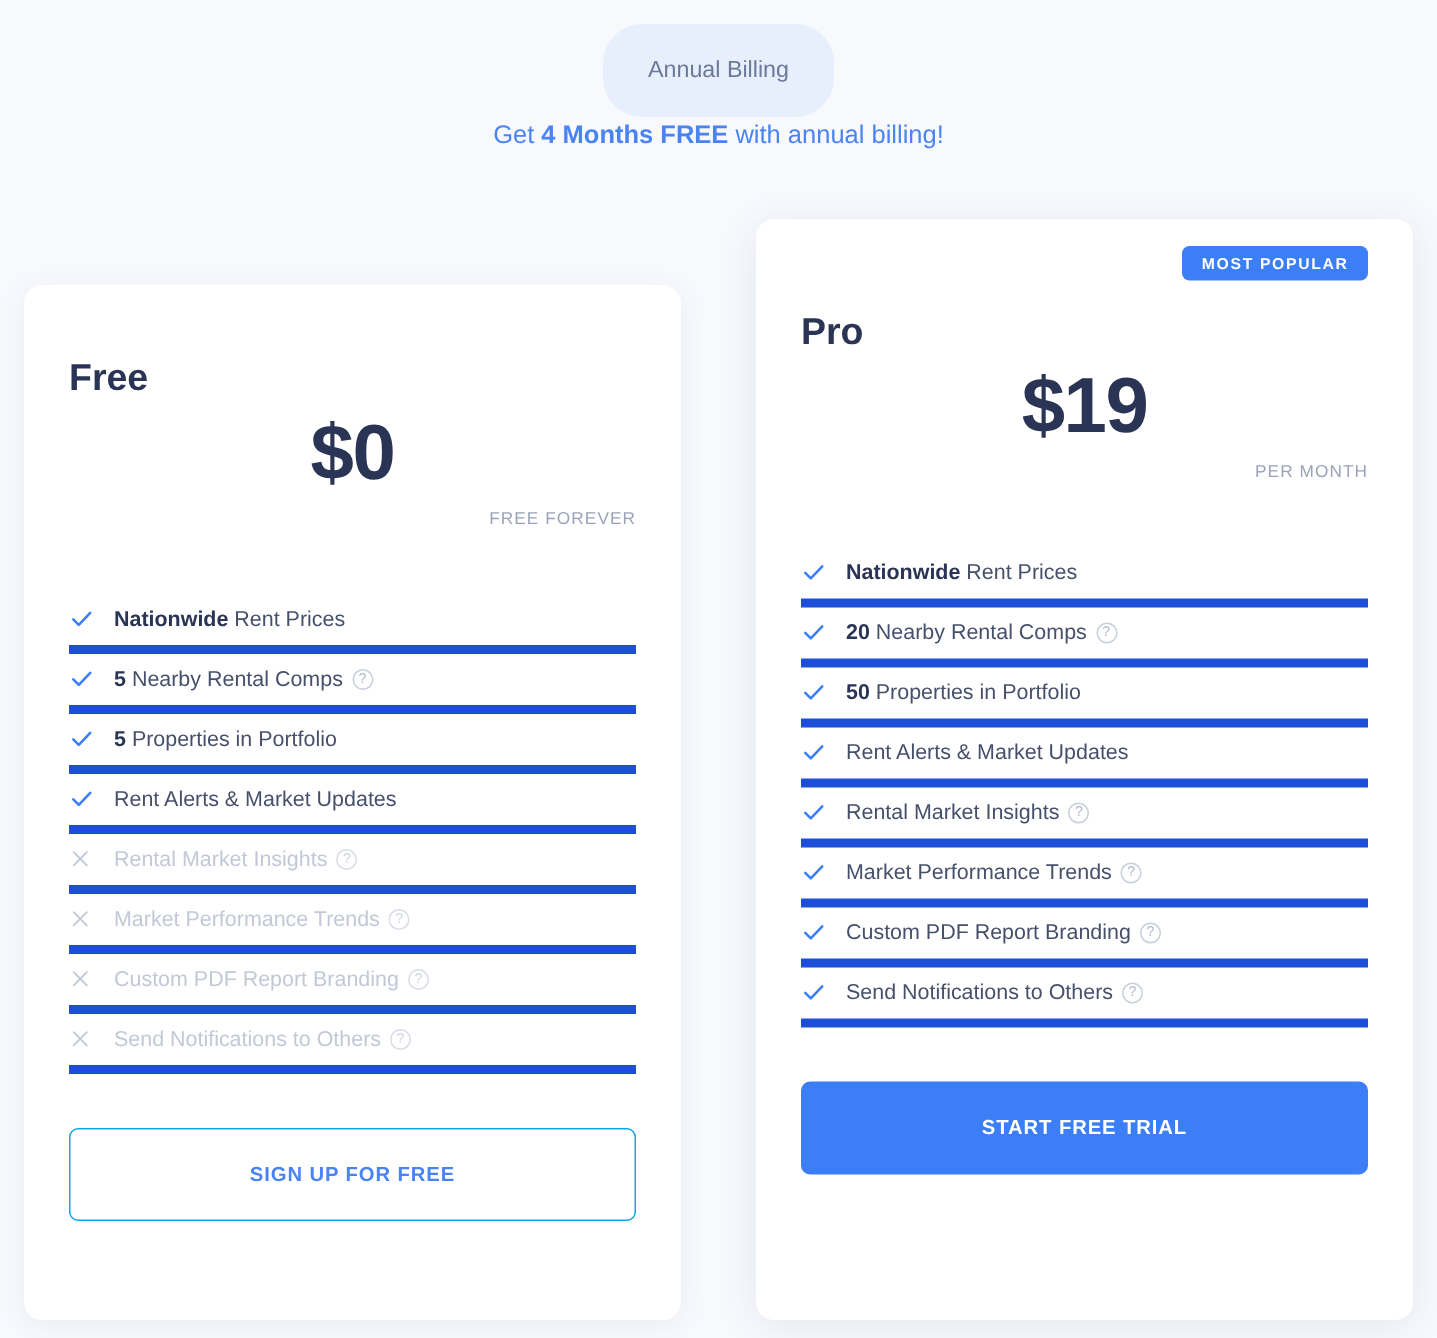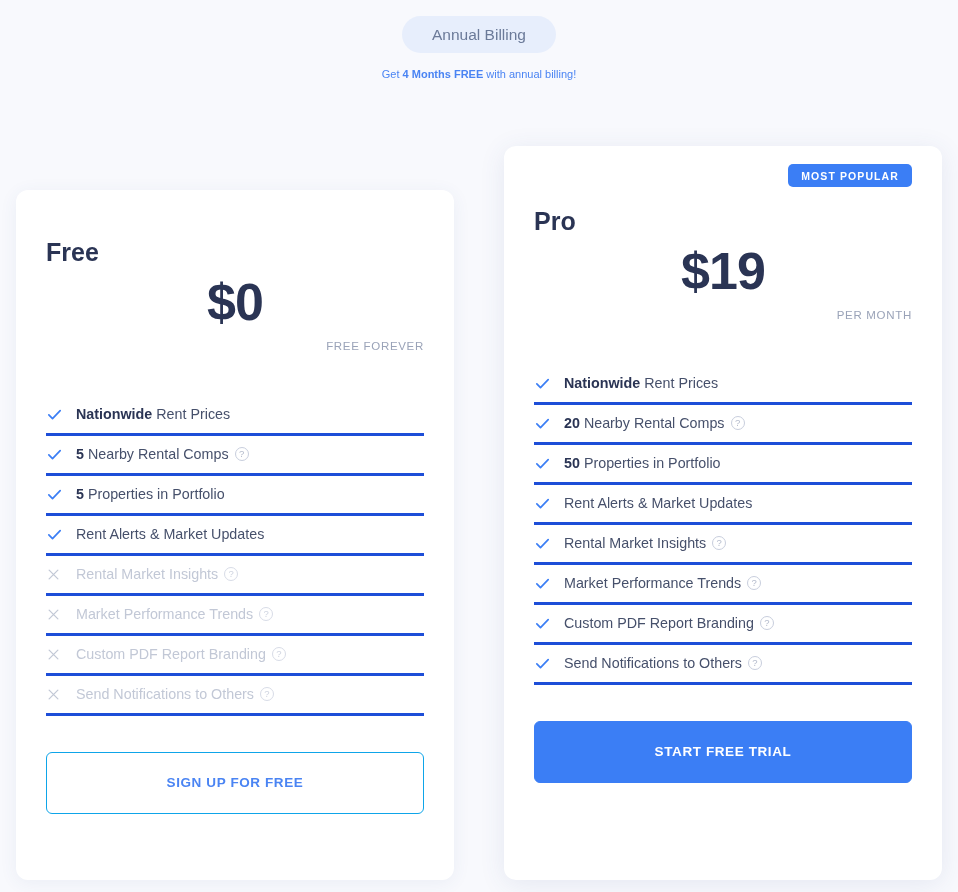--- a/index.html
+++ b/index.html
@@ -14,42 +14,42 @@
   
   .toggle-wrap {
     position: absolute; top: 16px; left: 0; right: 0;
     display: flex; justify-content: center;
   }
   .toggle {
     display: flex; align-items: center;
     background: #e7eefc;
     border-radius: 26px;
     padding: 4px;
-    height: 37px;
+    height: 62px;
   }
   .toggle-opt {
     display: flex; align-items: center; justify-content: center;
     height: 39px; padding: 0 26px;
     font-size: 15.5px;
     border-radius: 22px;
     color: #6b7a99;
     cursor: pointer;
     white-space: nowrap;
   }
   .toggle-opt.active {
     background: #ffffff;
     color: #3b7ef5;
     font-weight: bold;
     box-shadow: 0 1px 3px rgba(40,60,120,0.13);
   }
 
   .promo {
-    position: absolute; top: 68px; left: 0; right: 0;
+    position: absolute; top: 80px; left: 0; right: 0;
     text-align: center;
-    font-size: 11px;
+    font-size: 17px;
     color: #4a84f3;
   }
   .promo b { font-weight: bold; }
 
   
   .cards { position: absolute; top: 0; left: 0; width: 958px; height: 892px; }
   .card {
     position: absolute;
     background: #ffffff;
     border-radius: 12px;
@@ -96,21 +96,21 @@
     letter-spacing: 0.7px;
     color: #9aa3b8;
     margin-top: 10px;
   }
 
   
   .features { margin-top: 44px; }
   .feature {
     display: flex; align-items: center;
     height: 40px;
-    border-bottom: 3px solid #1d4ed8;
+    border-bottom: 6px solid #1d4ed8;
     font-size: 14.3px;
     color: #46506b;
   }
   .feature .ico {
     width: 30px; flex: 0 0 30px;
     display: flex; align-items: center;
   }
   .feature .txt { display: flex; align-items: center; gap: 6px; }
   .feature b { font-weight: bold; color: #2a3454; }
   .feature.off { color: #c2c8d6; }

